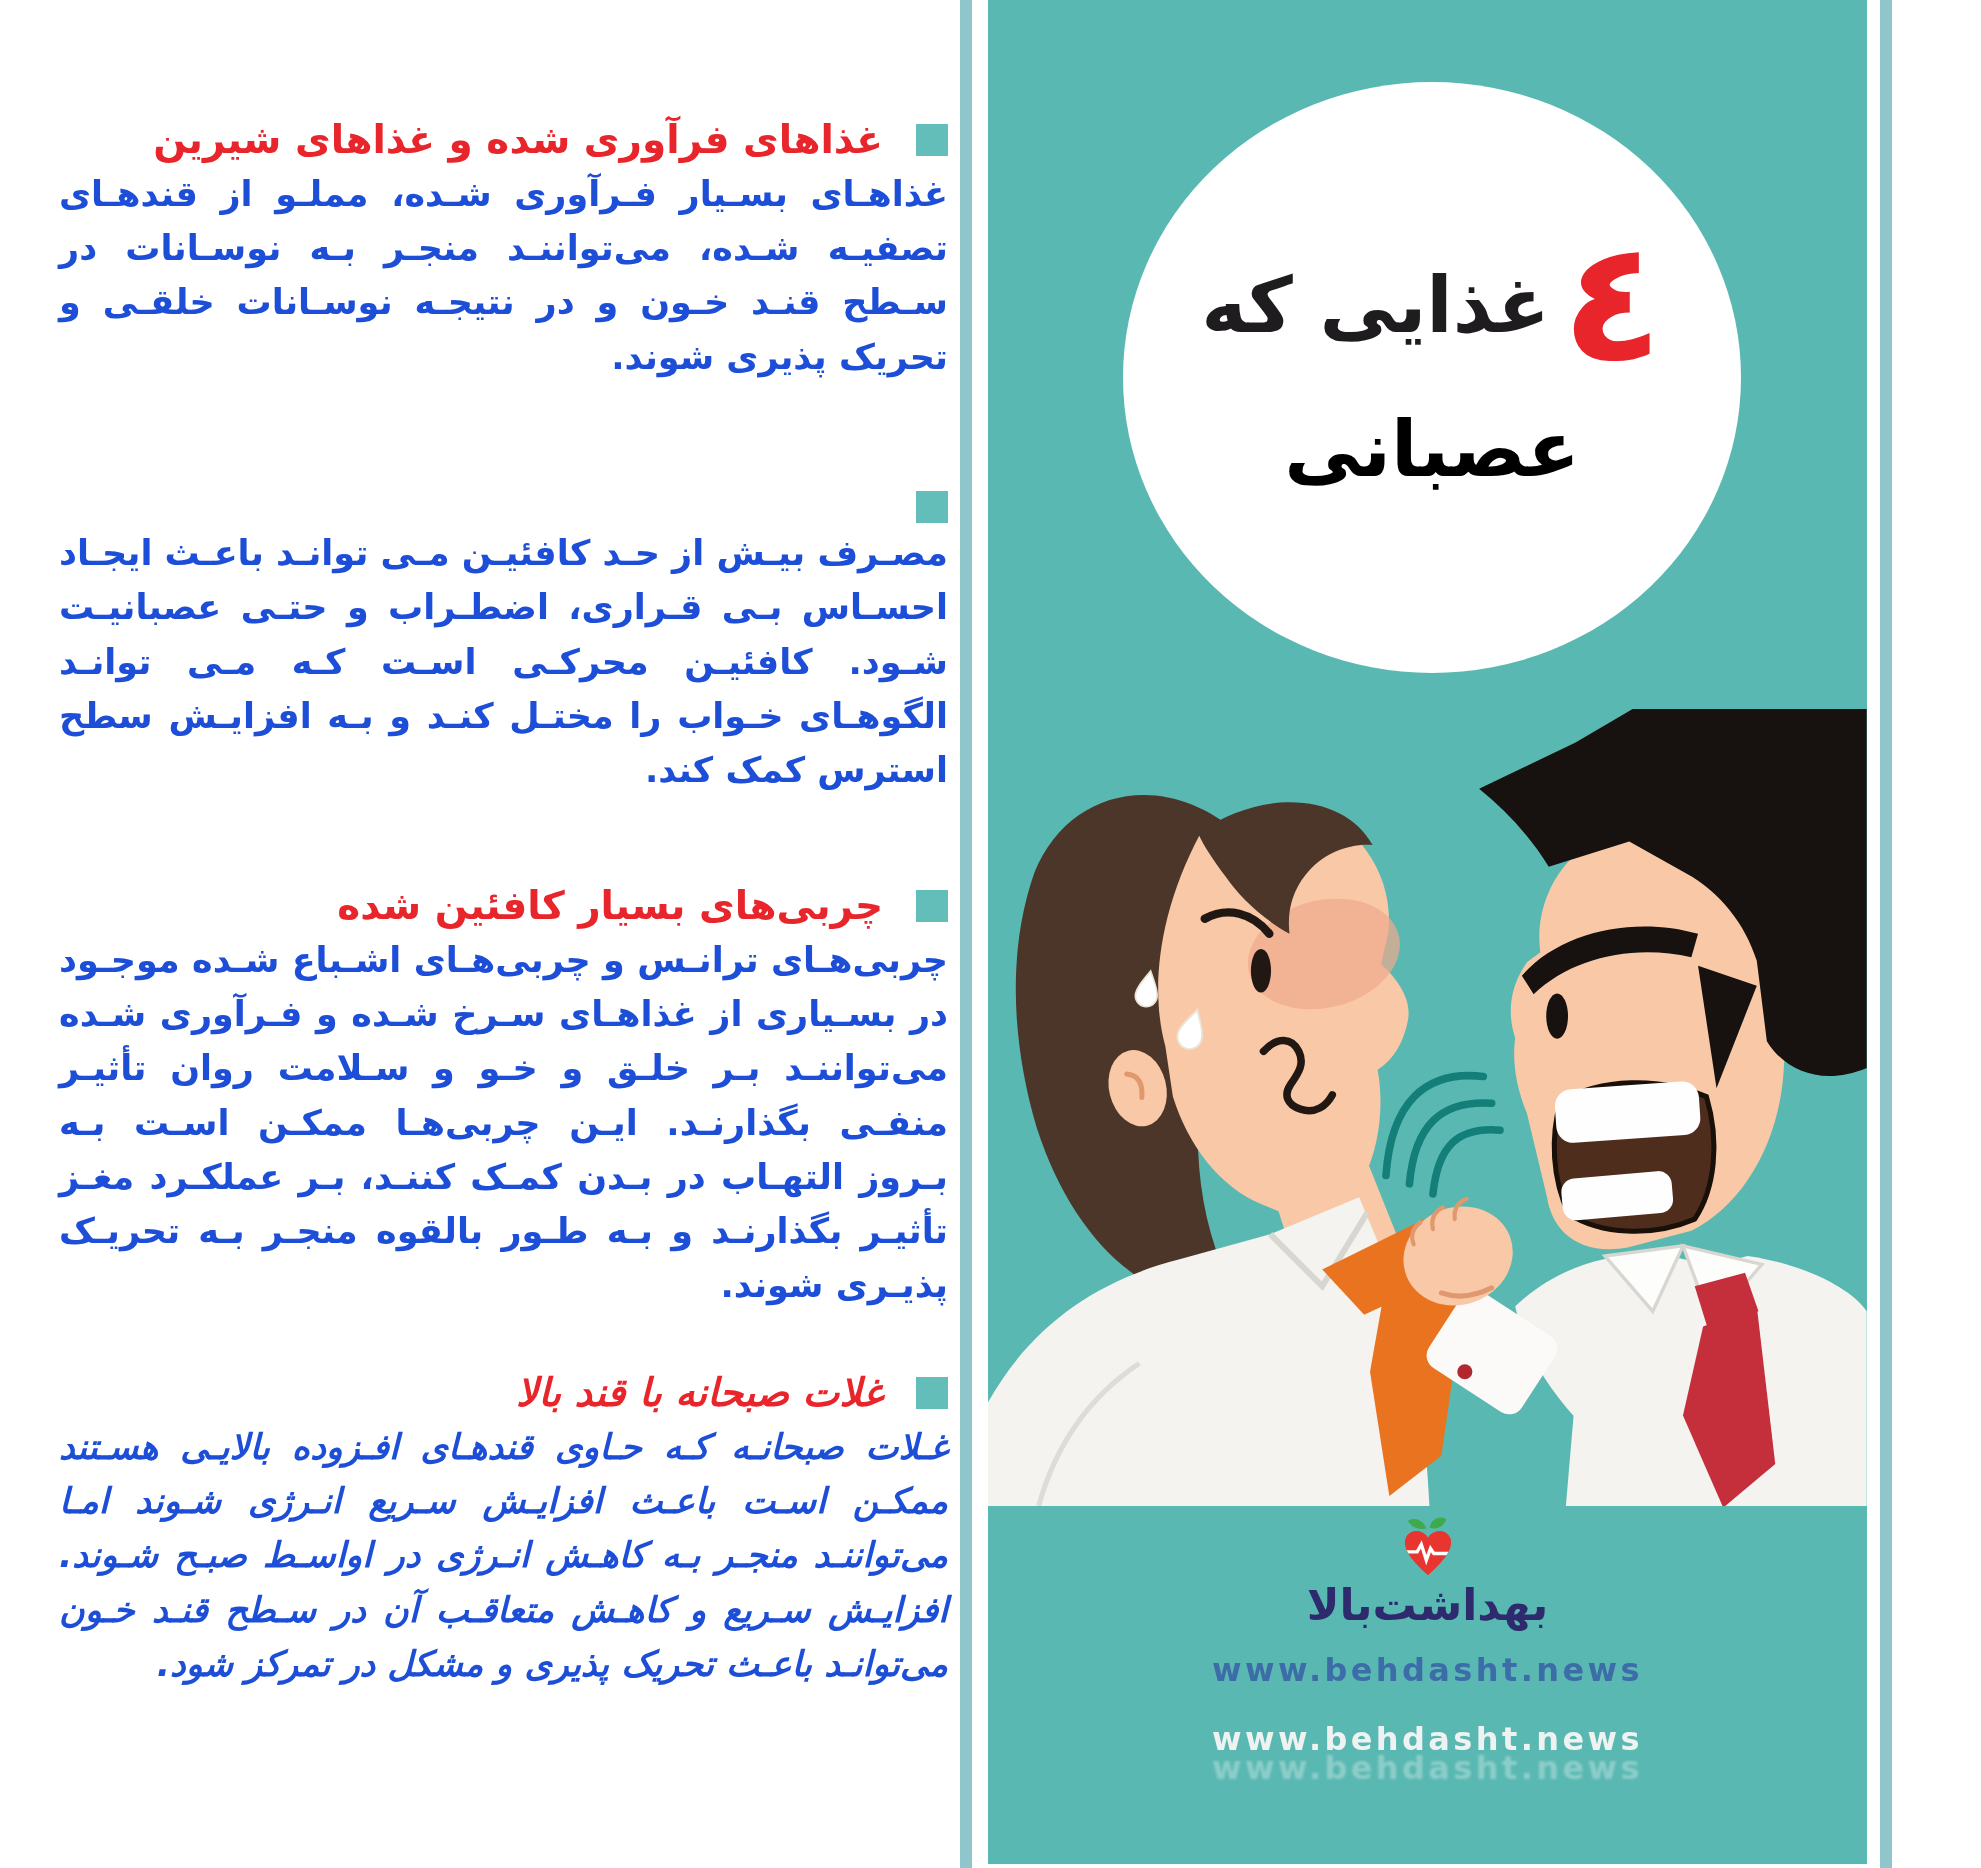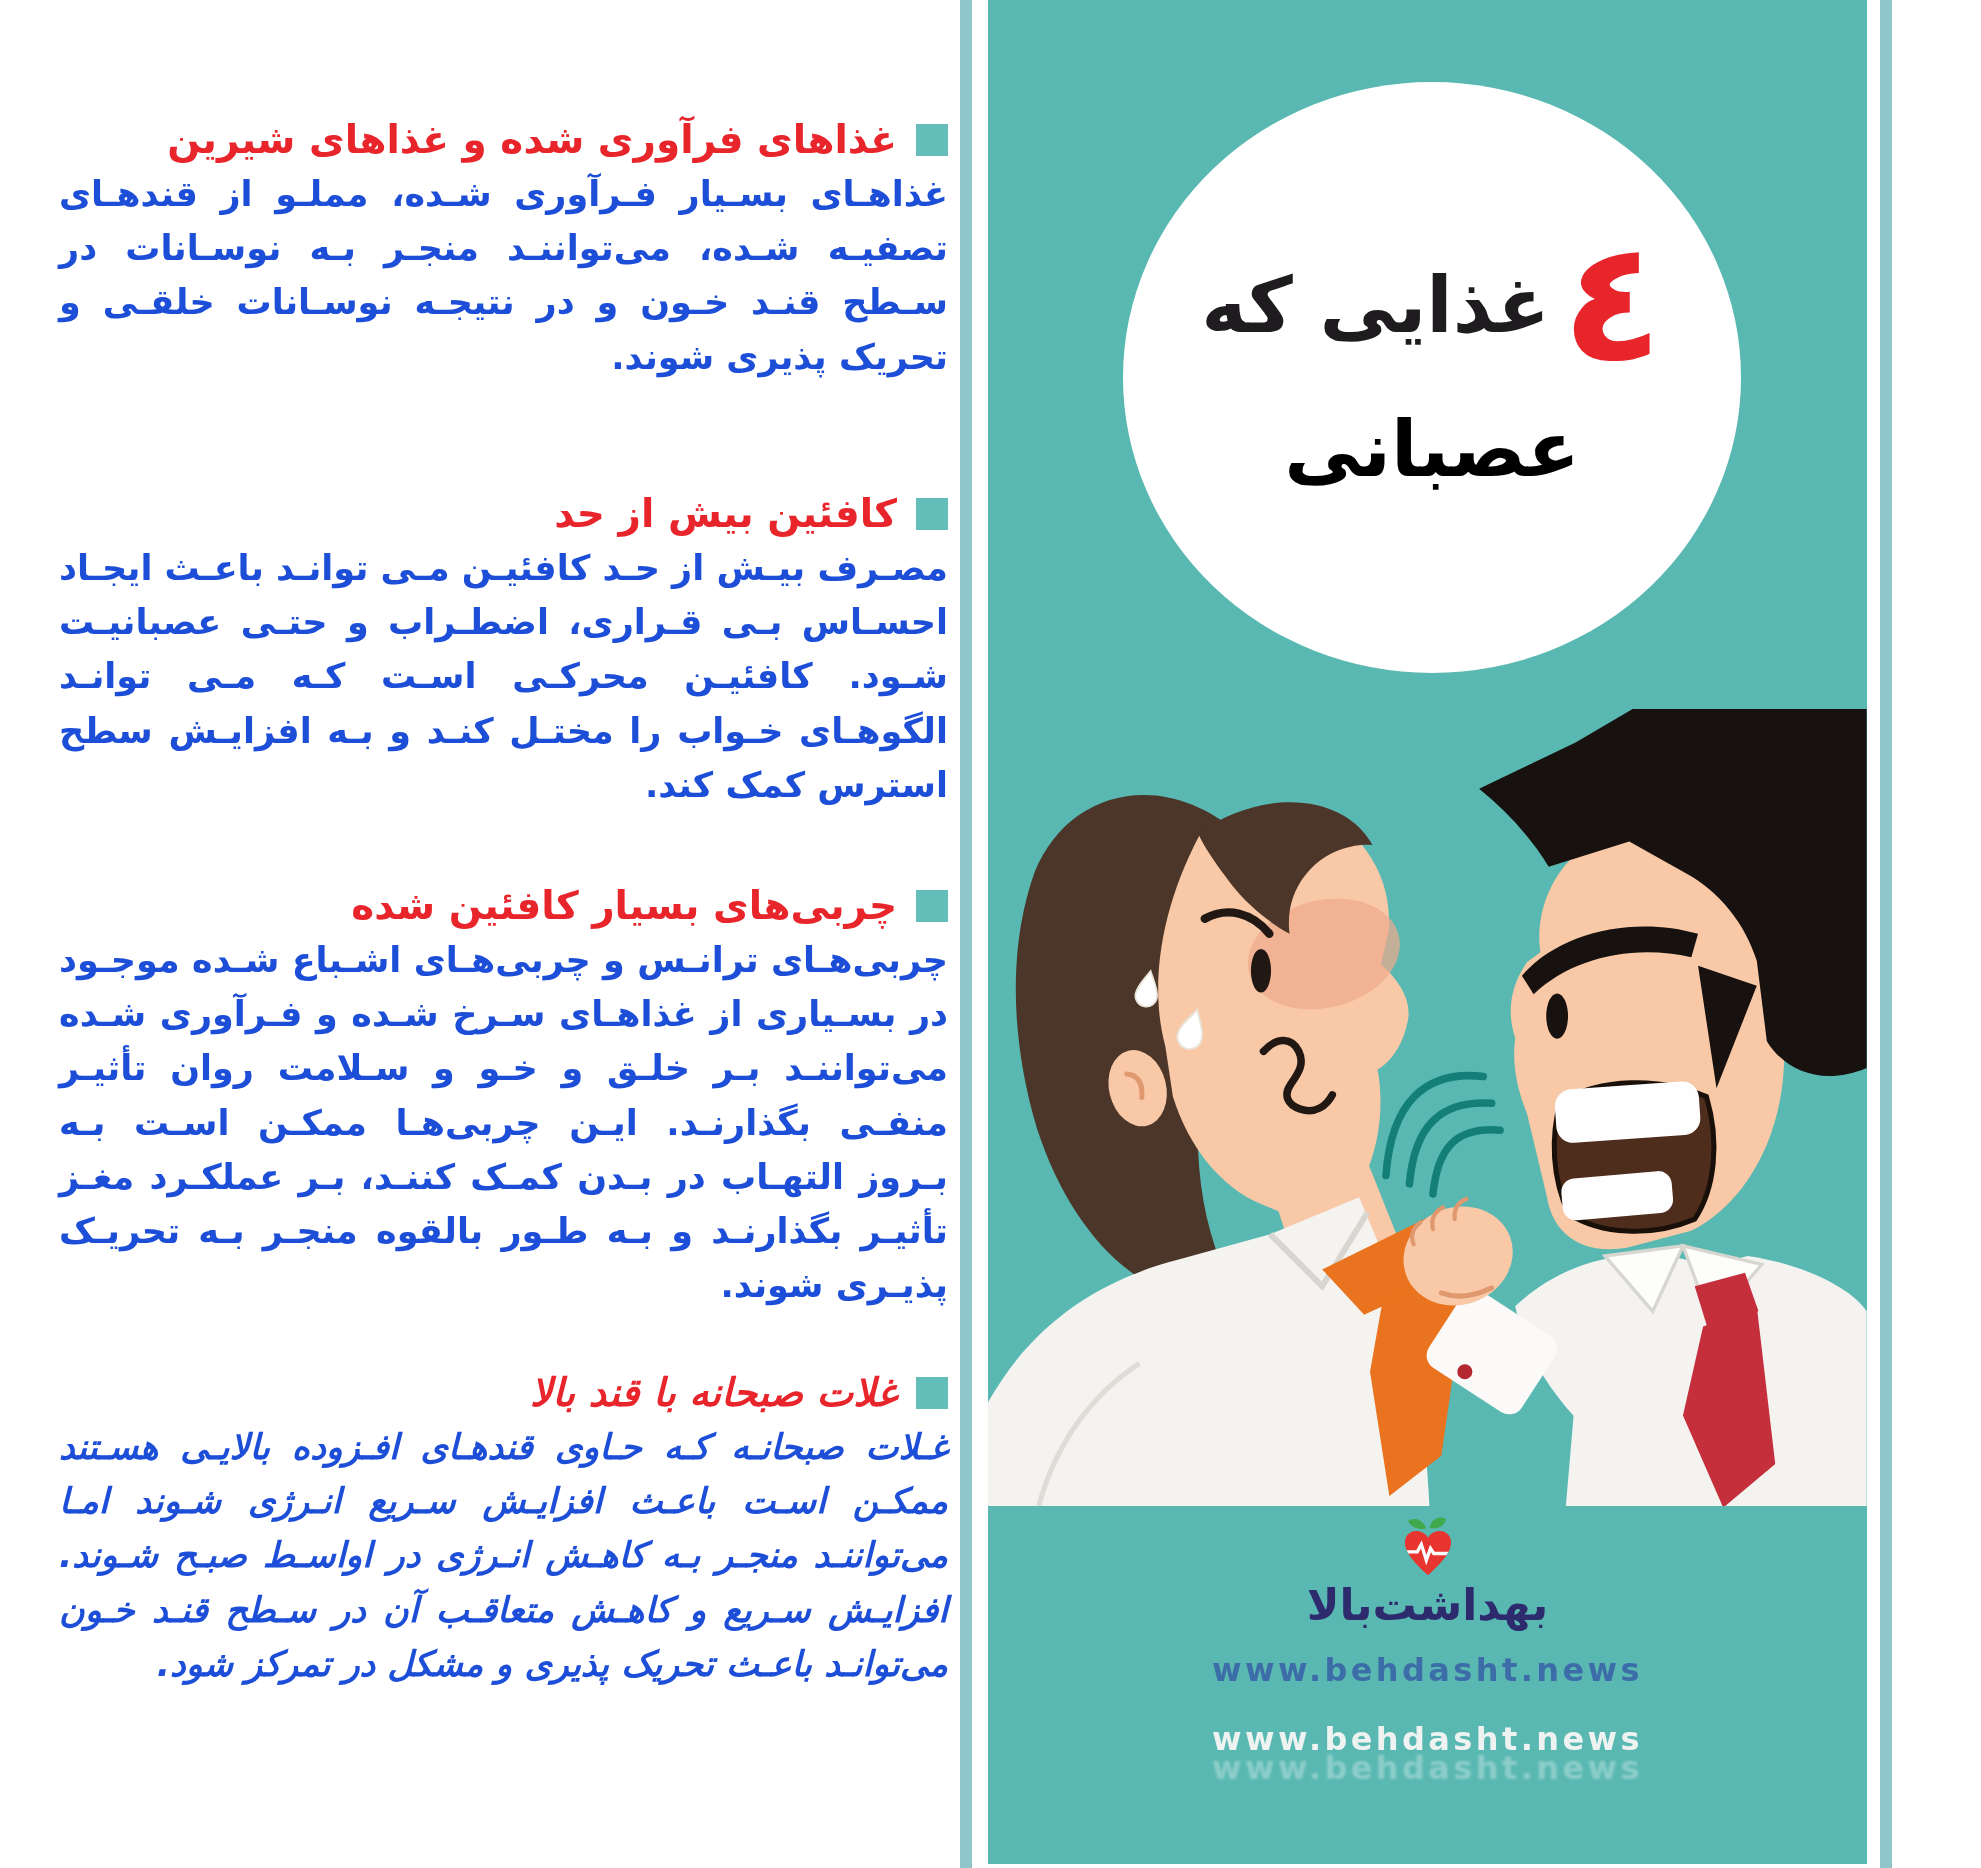--- a/index.html
+++ b/index.html
@@ -52,21 +52,21 @@
   .url .ghost{
     position:absolute;left:0;right:0;top:28.5px;color:#ffffff;opacity:.3;
     filter:blur(0.8px);
   }
 
   
   .content{position:absolute;left:59px;top:0;width:889px;}
   .section{position:absolute;left:0;width:889px;direction:rtl;}
   .sec-1{top:117px;} .sec-2{top:491px;} .sec-3{top:883px;} .sec-4{top:1370px;font-style:italic;}
   .sec-head{
-    display:flex;align-items:center;gap:19px;
+    display:flex;align-items:center;gap:33px;
     color:#e8252b;font-size:39px;font-weight:bold;line-height:1.2;
   }
   .bullet{flex:0 0 auto;width:32px;height:32px;background:#63bdb9;}
   .sec-body{
     margin-top:3px;color:#1d4ed8;font-size:35px;font-weight:bold;
     line-height:1.55;text-align:justify;text-justify:inter-word;
   }
 </style>
 </head>
 <body>
@@ -171,21 +171,20 @@
     <div class="sec-head">
       <span class="bullet"></span>
       <span>غذاهای فرآوری شده و غذاهای شیرین</span>
     </div>
     <div class="sec-body">غذاهـای بسـیار فـرآوری شـده، مملـو از قندهـای تصفیـه شـده، می‌تواننـد منجـر بـه نوسـانات در سـطح قنـد خـون و در نتیجـه نوسـانات خلقـی و تحریک پذیری شوند.</div>
   </div>
 
   <div class="section sec-2">
     <div class="sec-head">
       <span class="bullet"></span>
-      <span>کافئین بیش از حد</span>
     </div>
     <div class="sec-body">مصـرف بیـش از حـد کافئیـن مـی توانـد باعـث ایجـاد احسـاس بـی قـراری، اضطـراب و حتـی عصبانیـت شـود. کافئیـن محرکـی اسـت کـه مـی توانـد الگوهـای خـواب را مختـل کنـد و بـه افزایـش سطح استرس کمک کند.</div>
   </div>
 
   <div class="section sec-3">
     <div class="sec-head">
       <span class="bullet"></span>
       <span>چربی‌های بسیار کافئین شده</span>
     </div>
     <div class="sec-body">چربی‌هـای ترانـس و چربی‌هـای اشـباع شـده موجـود در بسـیاری از غذاهـای سـرخ شـده و فـرآوری شـده می‌تواننـد بـر خلـق و خـو و سـلامت روان تأثیـر منفـی بگذارنـد. ایـن چربی‌هـا ممکـن اسـت بـه بـروز التهـاب در بـدن کمـک کننـد، بـر عملکـرد مغـز تأثیـر بگذارنـد و بـه طـور بالقوه منجـر بـه تحریـک پذیـری شوند.</div>

